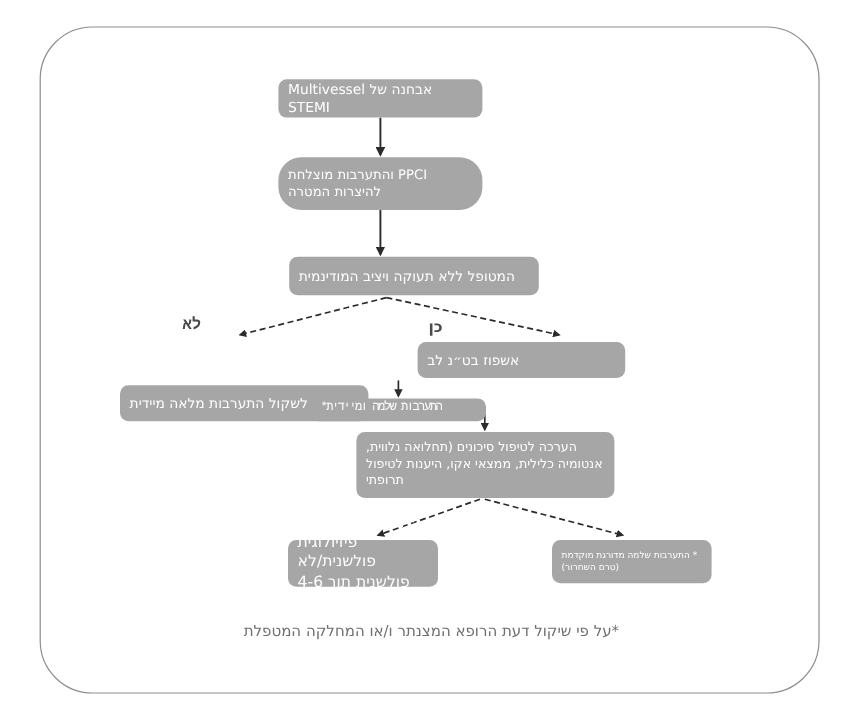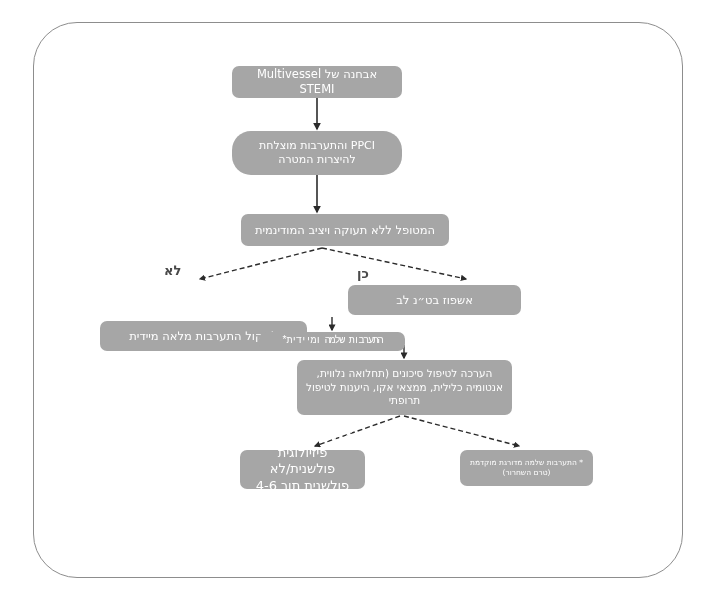--- a/index.html
+++ b/index.html
@@ -48,21 +48,21 @@
   
   .node {
     position: absolute;
     background: #a6a6a6;
     color: #ffffff;
     border-radius: 7px;
     box-sizing: border-box;
     display: flex;
     align-items: center;
     justify-content: center;
-    text-align: center;
+    text-align: left;
     direction: rtl;
     unicode-bidi: isolate;
     line-height: 1.28;
     padding: 3px 8px;
   }
   .node .txt {
     display: block;
     width: 100%;
   }
 
@@ -79,21 +79,21 @@
 
   
   .branch-label {
     position: absolute;
     color: #4a4a4a;
     font-size: 13px;
     font-weight: bold;
     direction: rtl;
     unicode-bidi: isolate;
   }
-  #label-no  { left: 164px; top: 263px; }
+  #label-no  { left: 152px; top: 263px; font-family: Liberation Mono, monospace; }
   #label-yes { left: 357px; top: 266px; }
 
   
   #footnote {
     position: absolute;
     left: 0;
     top: 518px;
     width: 719px;
     text-align: center;
     color: #6f6f6f;
@@ -173,14 +173,17 @@
   </div>
 
   <div class="node" id="node-ischemia">
     <span class="txt">* הערכה אינסמית פיזיולוגית פולשנית/לא פולשנית תוך 4-6 שבועות מהשחרור</span>
   </div>
 
   <div class="node" id="node-staged">
     <span class="txt">* התערבות שלמה מדורגת מוקדמת (טרם השחרור)</span>
   </div>
 
+  <div id="footnote">
+    <span>*על פי שיקול דעת הרופא המצנתר ו/או המחלקה המטפלת</span>
+  </div>
 
 </div>
 
 </body></html>

